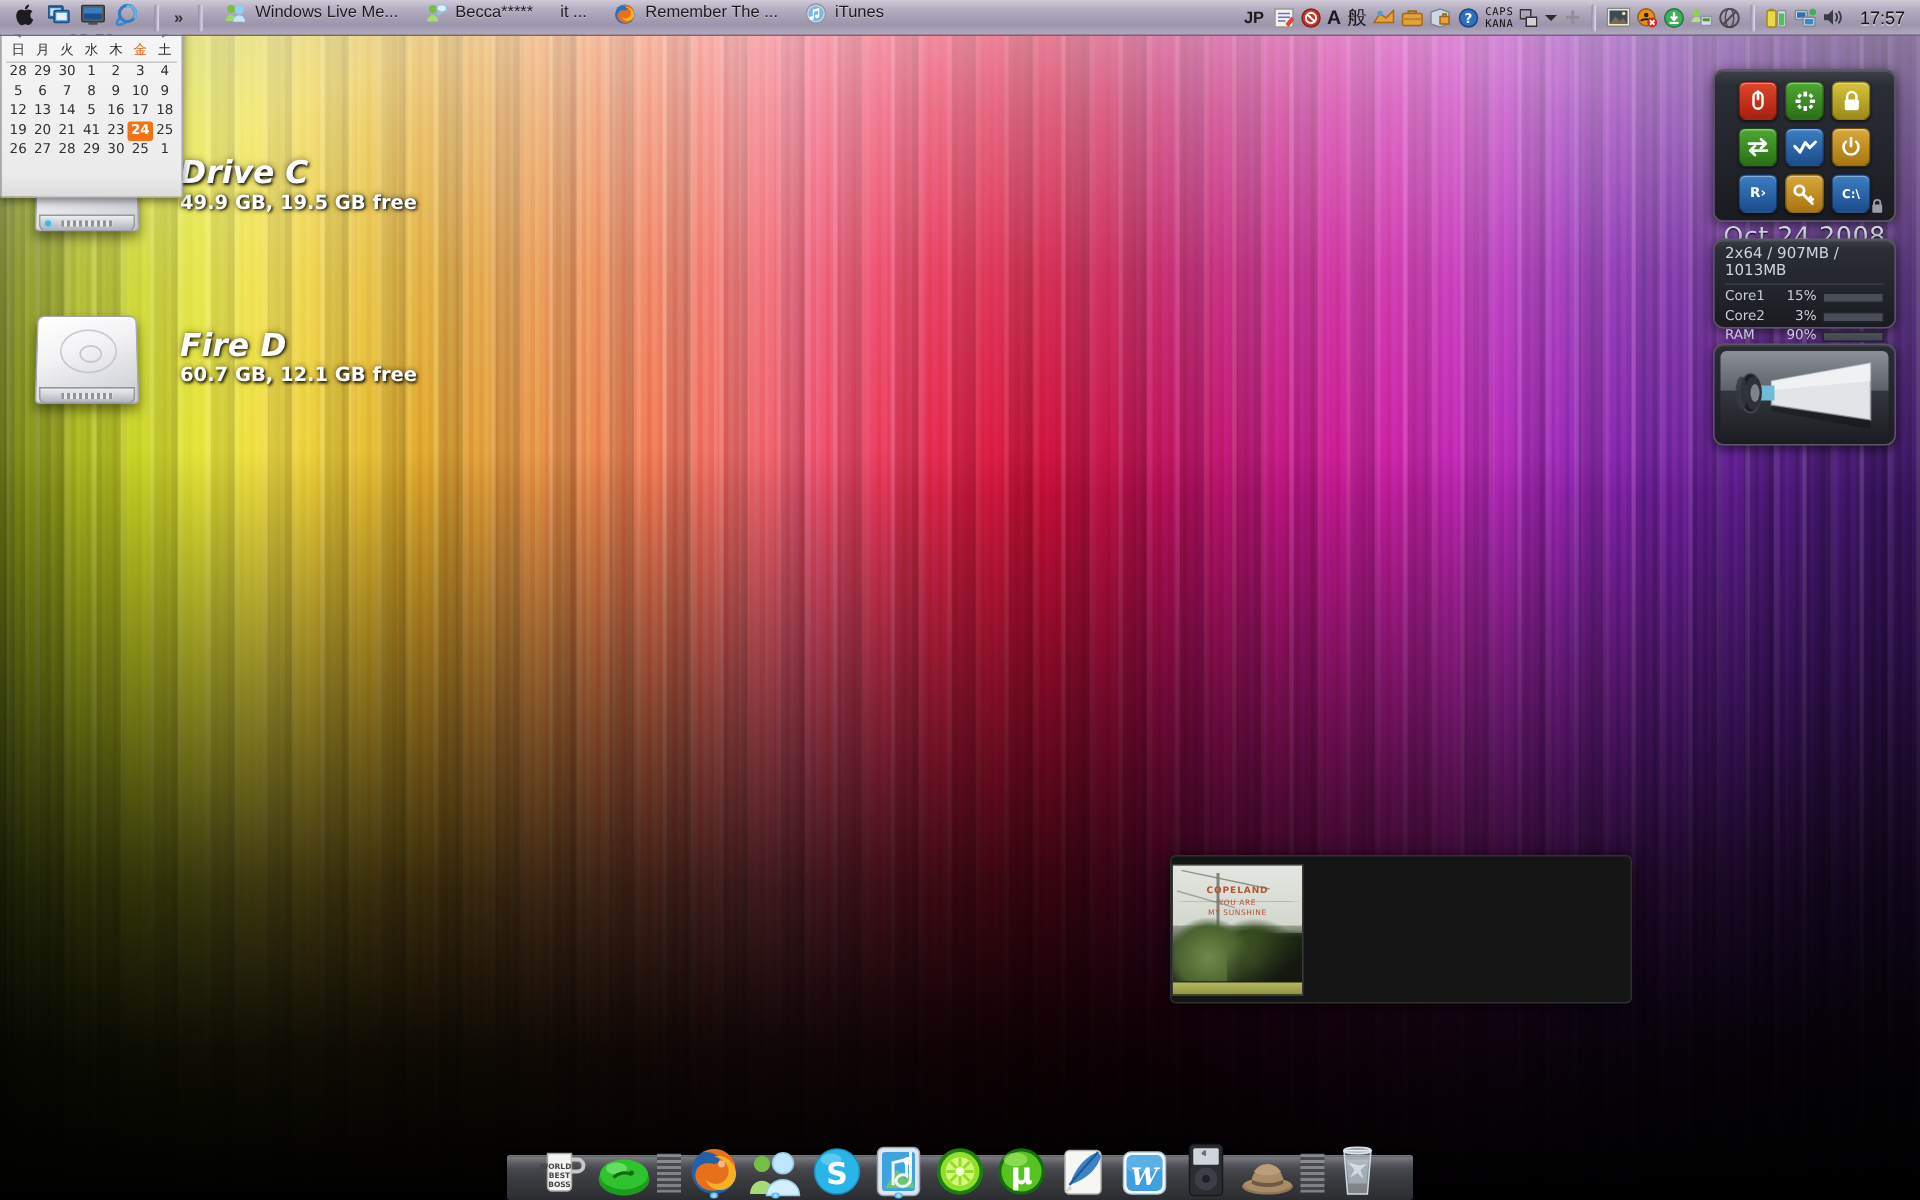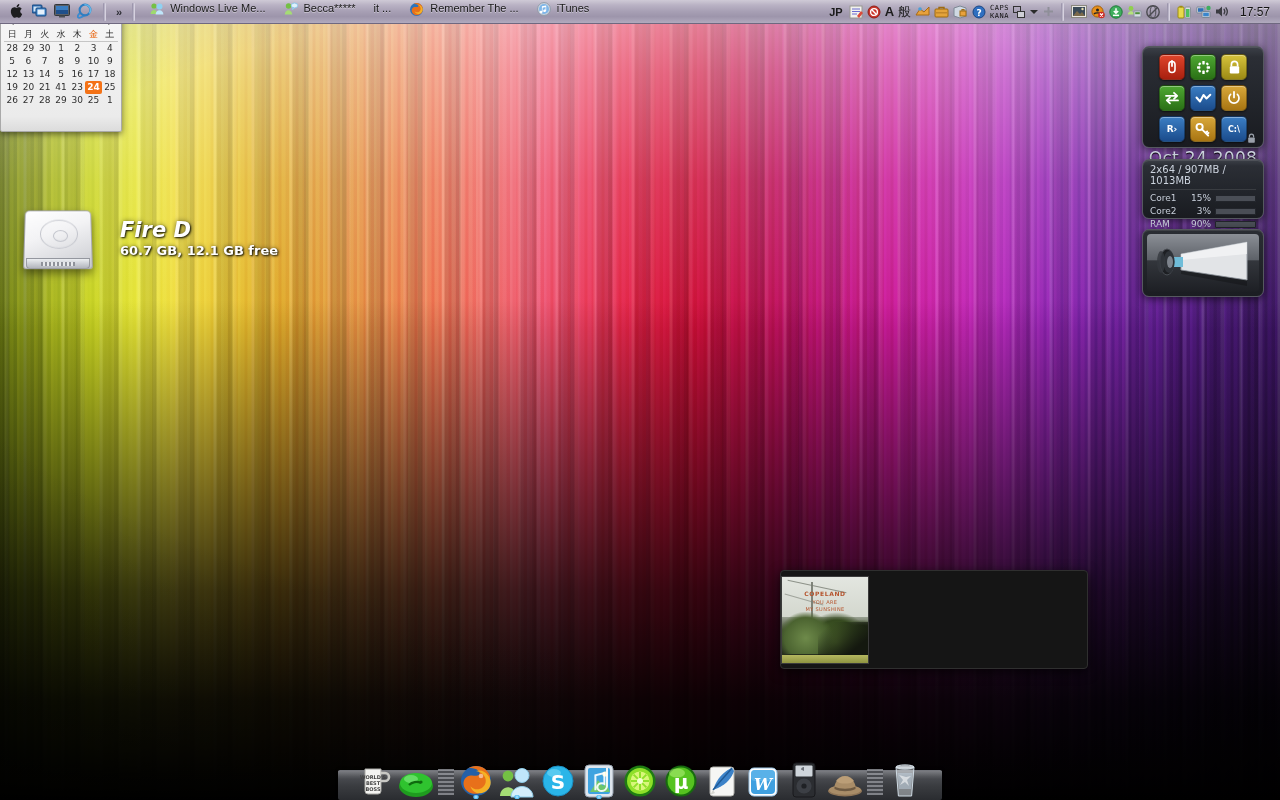--- a/index.html
+++ b/index.html
@@ -606,20 +606,32 @@
       <span class="tray-icon">
         <svg width="15" height="13" viewBox="0 0 15 13">
             <path d="M1 4.5h2.8L7 1.5v10L3.8 8.5H1z" fill="#3b3b42"></path>
             <path d="M9 4.2a4 4 0 010 4.6M11 2.8a6.4 6.4 0 010 7.4" stroke="#3b3b42" stroke-width="1.3" fill="none" stroke-linecap="round"></path>
           </svg>
       </span>
       <span class="tb-clock">17:57</span>
     </div>
   </div>
 
+  <div class="drive" style="left:18px; top:88px;">
+    <div class="drive-img">
+      <div class="drive-body"></div>
+      <div class="drive-front"></div>
+      <div class="drive-grill"></div>
+      <div class="drive-led"></div>
+    </div>
+    <div class="drive-text">
+      <div class="drive-title">Drive C</div>
+      <div class="drive-sub">49.9 GB, 19.5 GB free</div>
+    </div>
+  </div>
 
   <div class="drive" style="left:18px; top:203px;">
     <div class="drive-img">
       <div class="drive-body"></div>
       <div class="drive-disc"></div>
       <div class="drive-front"></div>
       <div class="drive-grill"></div>
     </div>
     <div class="drive-text">
       <div class="drive-title">Fire D</div>

